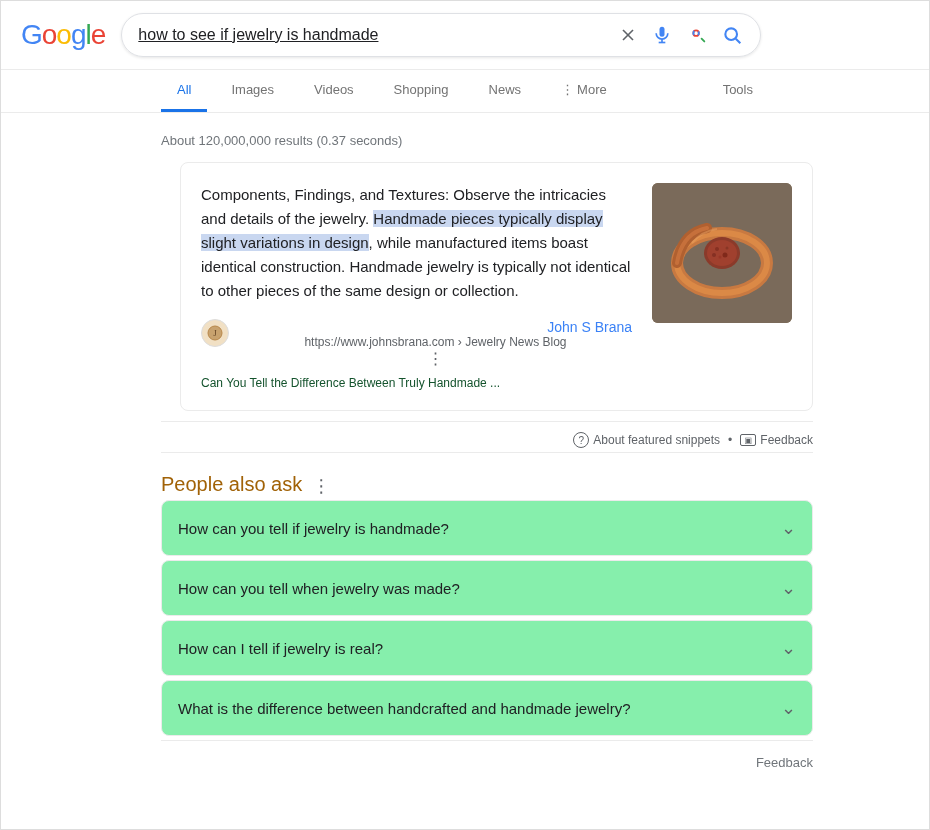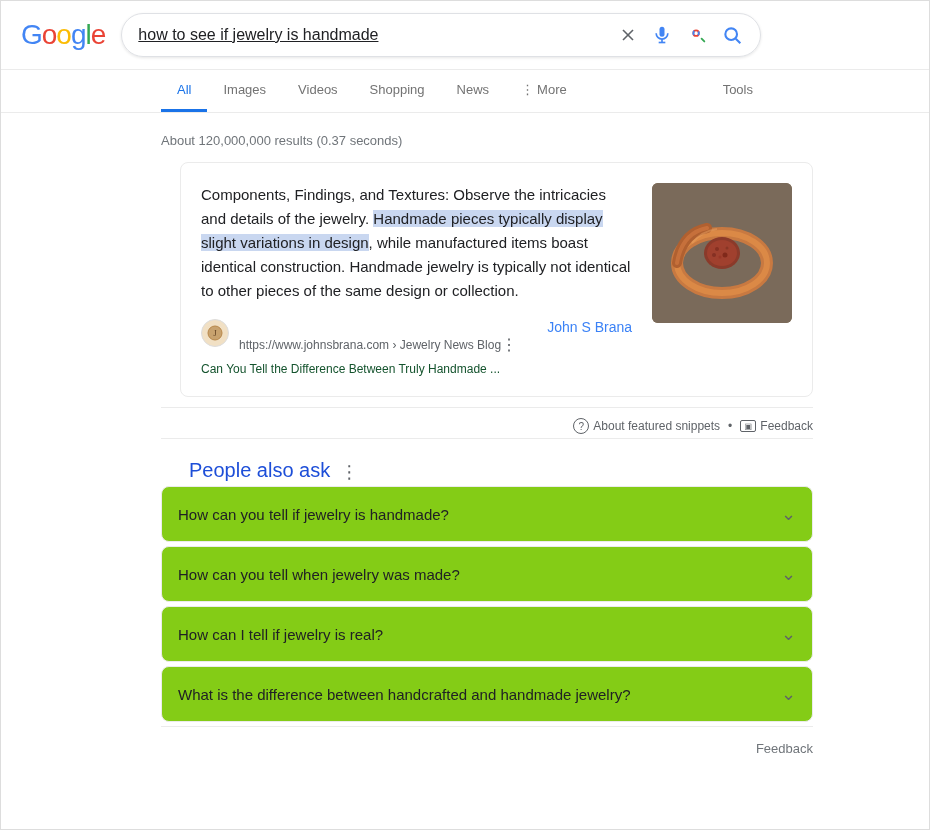--- a/index.html
+++ b/index.html
@@ -78,21 +78,21 @@
     .icon-btn svg { width: 20px; height: 20px; }
     .mic-icon { color: #4285F4; }
     .lens-icon svg { width: 22px; height: 22px; }
     .search-submit svg { color: #4285F4; }
 
     
     .nav-tabs {
       display: flex;
       align-items: center;
       padding: 0 160px 0 160px;
-      gap: 0;
+      gap: 8px;
       border-bottom: 1px solid #ebebeb;
     }
     .nav-tab {
       padding: 12px 16px;
       font-size: 13px;
       color: #737373;
       cursor: pointer;
       text-decoration: none;
       border-bottom: 3px solid transparent;
       display: flex;
@@ -180,20 +180,21 @@
       color: #3b82f6;
       font-weight: 500;
       text-align: right;
     }
     .source-url {
       font-size: 12px;
       color: #5f6368;
       display: flex;
       align-items: center;
       gap: 0;
+      flex-direction: column;
     }
     .source-url-dots {
       color: #5f6368;
       font-size: 16px;
       cursor: pointer;
     }
     .snippet-link {
       color: #14532d;
       font-size: 12px;
       text-decoration: none;
@@ -243,40 +244,39 @@
     }
     .paa-header {
       display: flex;
       align-items: center;
       gap: 10px;
       margin-bottom: 4px;
     }
     .paa-title {
       font-size: 20px;
       font-weight: 400;
-      color: #1d4ed8;
-      margin-left: 28px;
+      color: #a16207;
     }
     .paa-menu {
       width: 20px;
       height: 20px;
       cursor: pointer;
       color: #5f6368;
       font-size: 18px;
     }
     .paa-item {
       border: 1px solid #ebebeb;
       border-radius: 8px;
       margin-bottom: 4px;
       padding: 16px 16px 16px 16px;
       display: flex;
       align-items: center;
       justify-content: space-between;
       cursor: pointer;
-      background: #84cc16;
+      background: #86efac;
     }
     .paa-question {
       font-size: 15px;
       color: #202124;
     }
     .paa-chevron {
       color: #5f6368;
       font-size: 18px;
     }
     .bottom-feedback {

